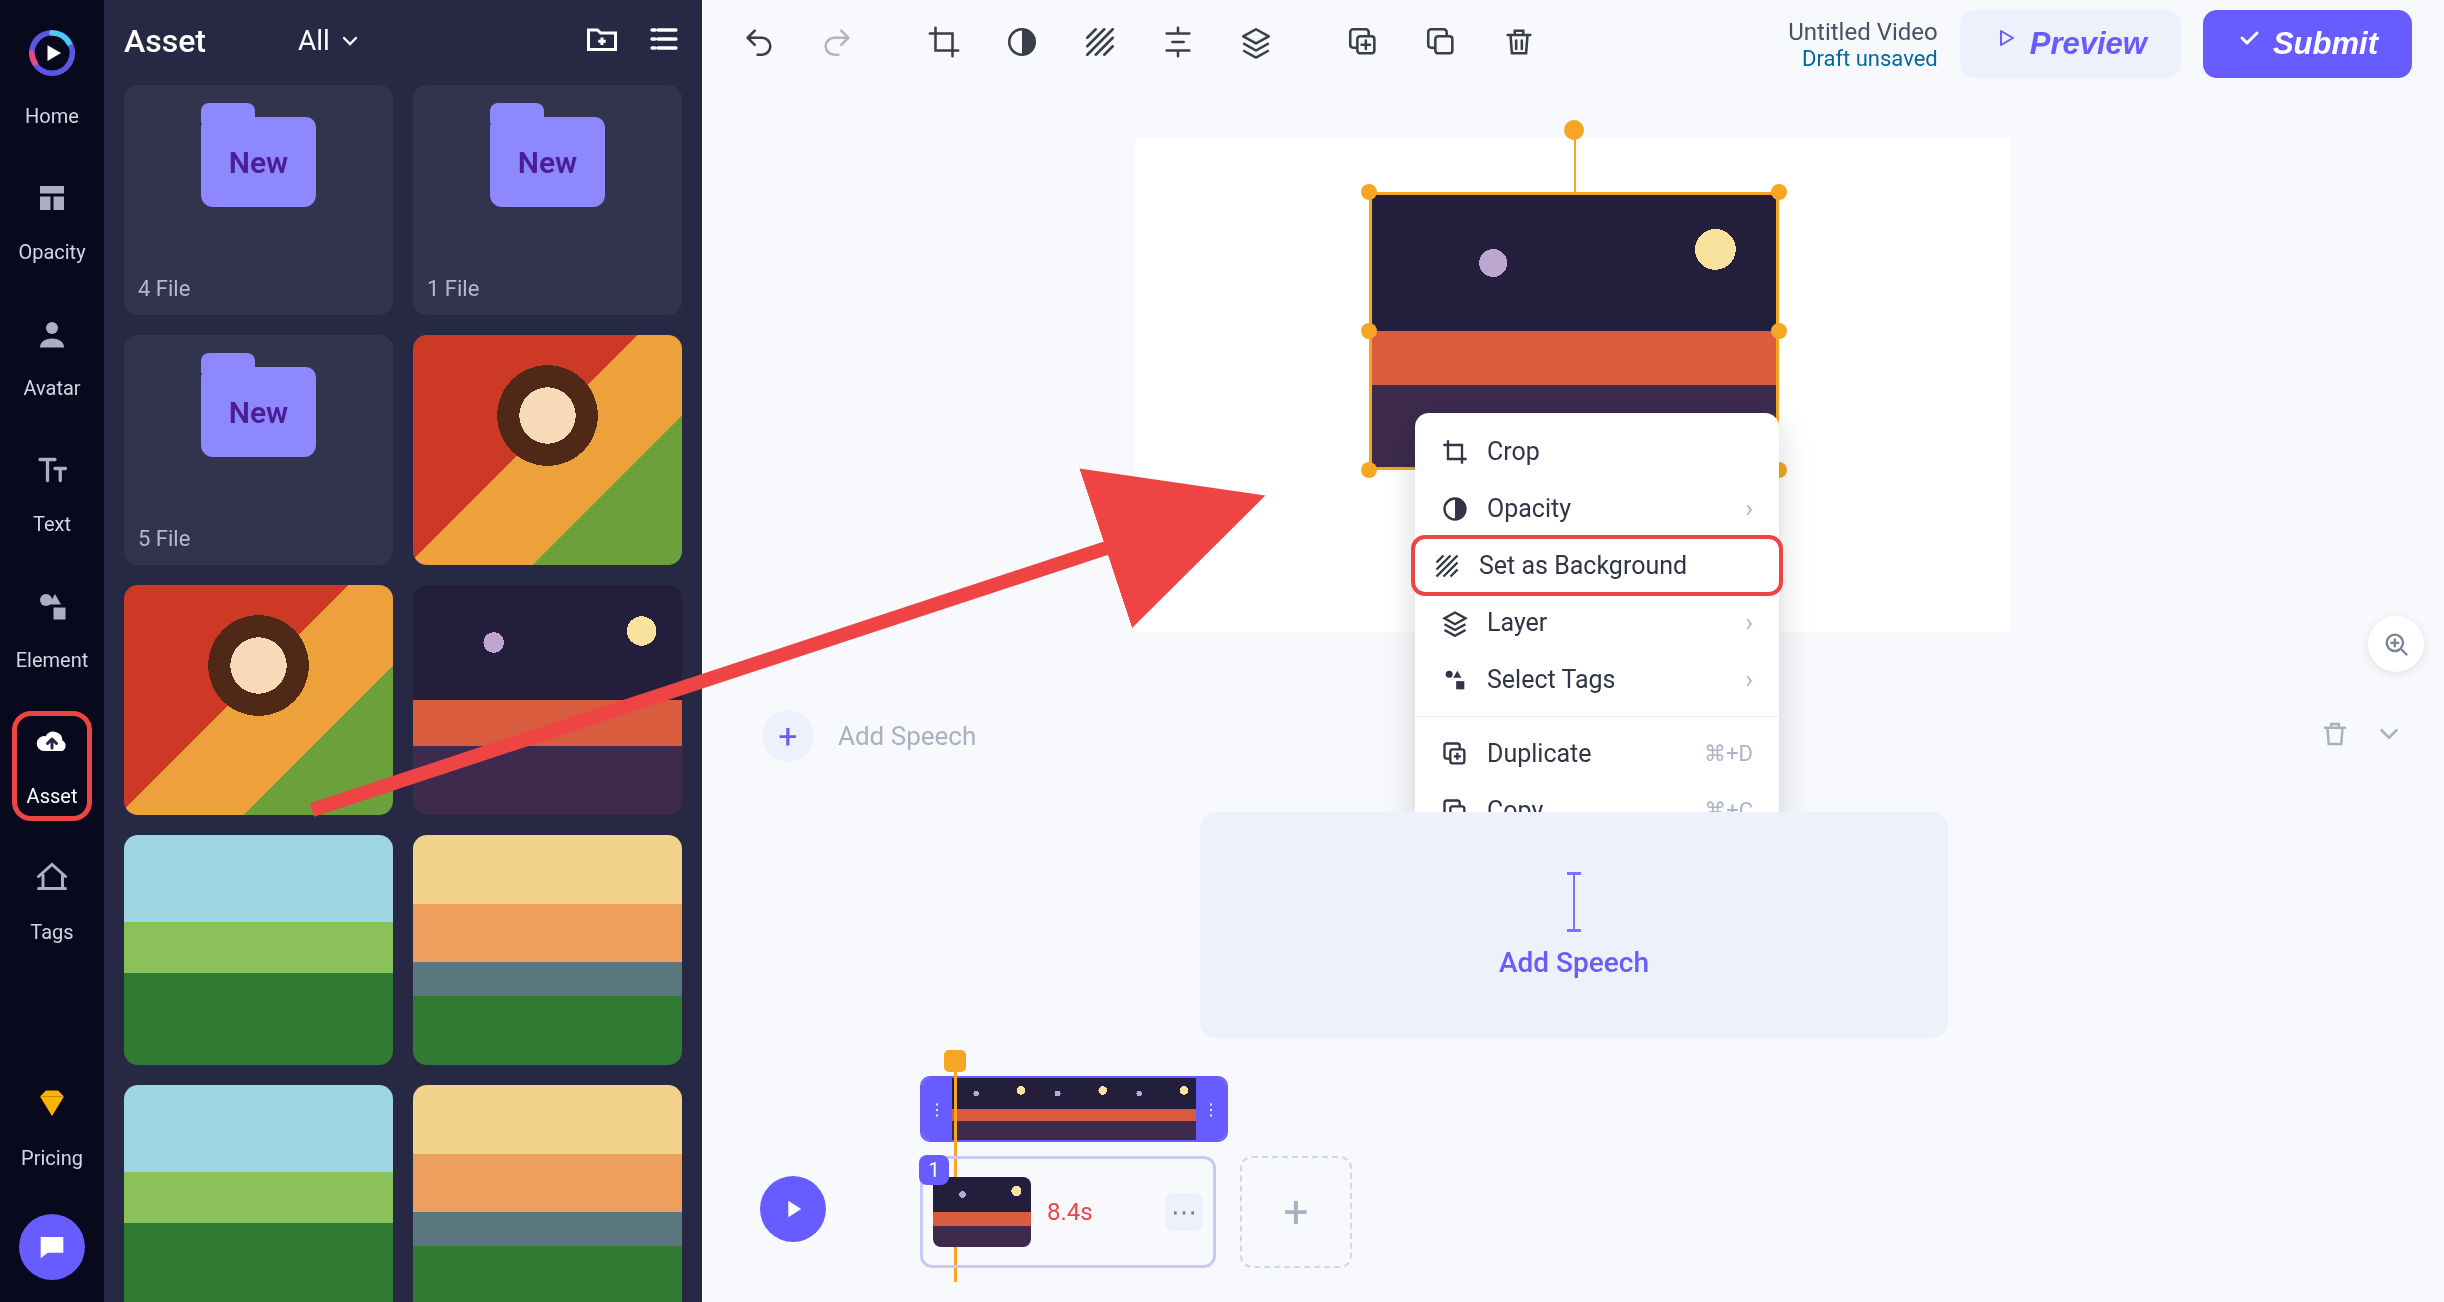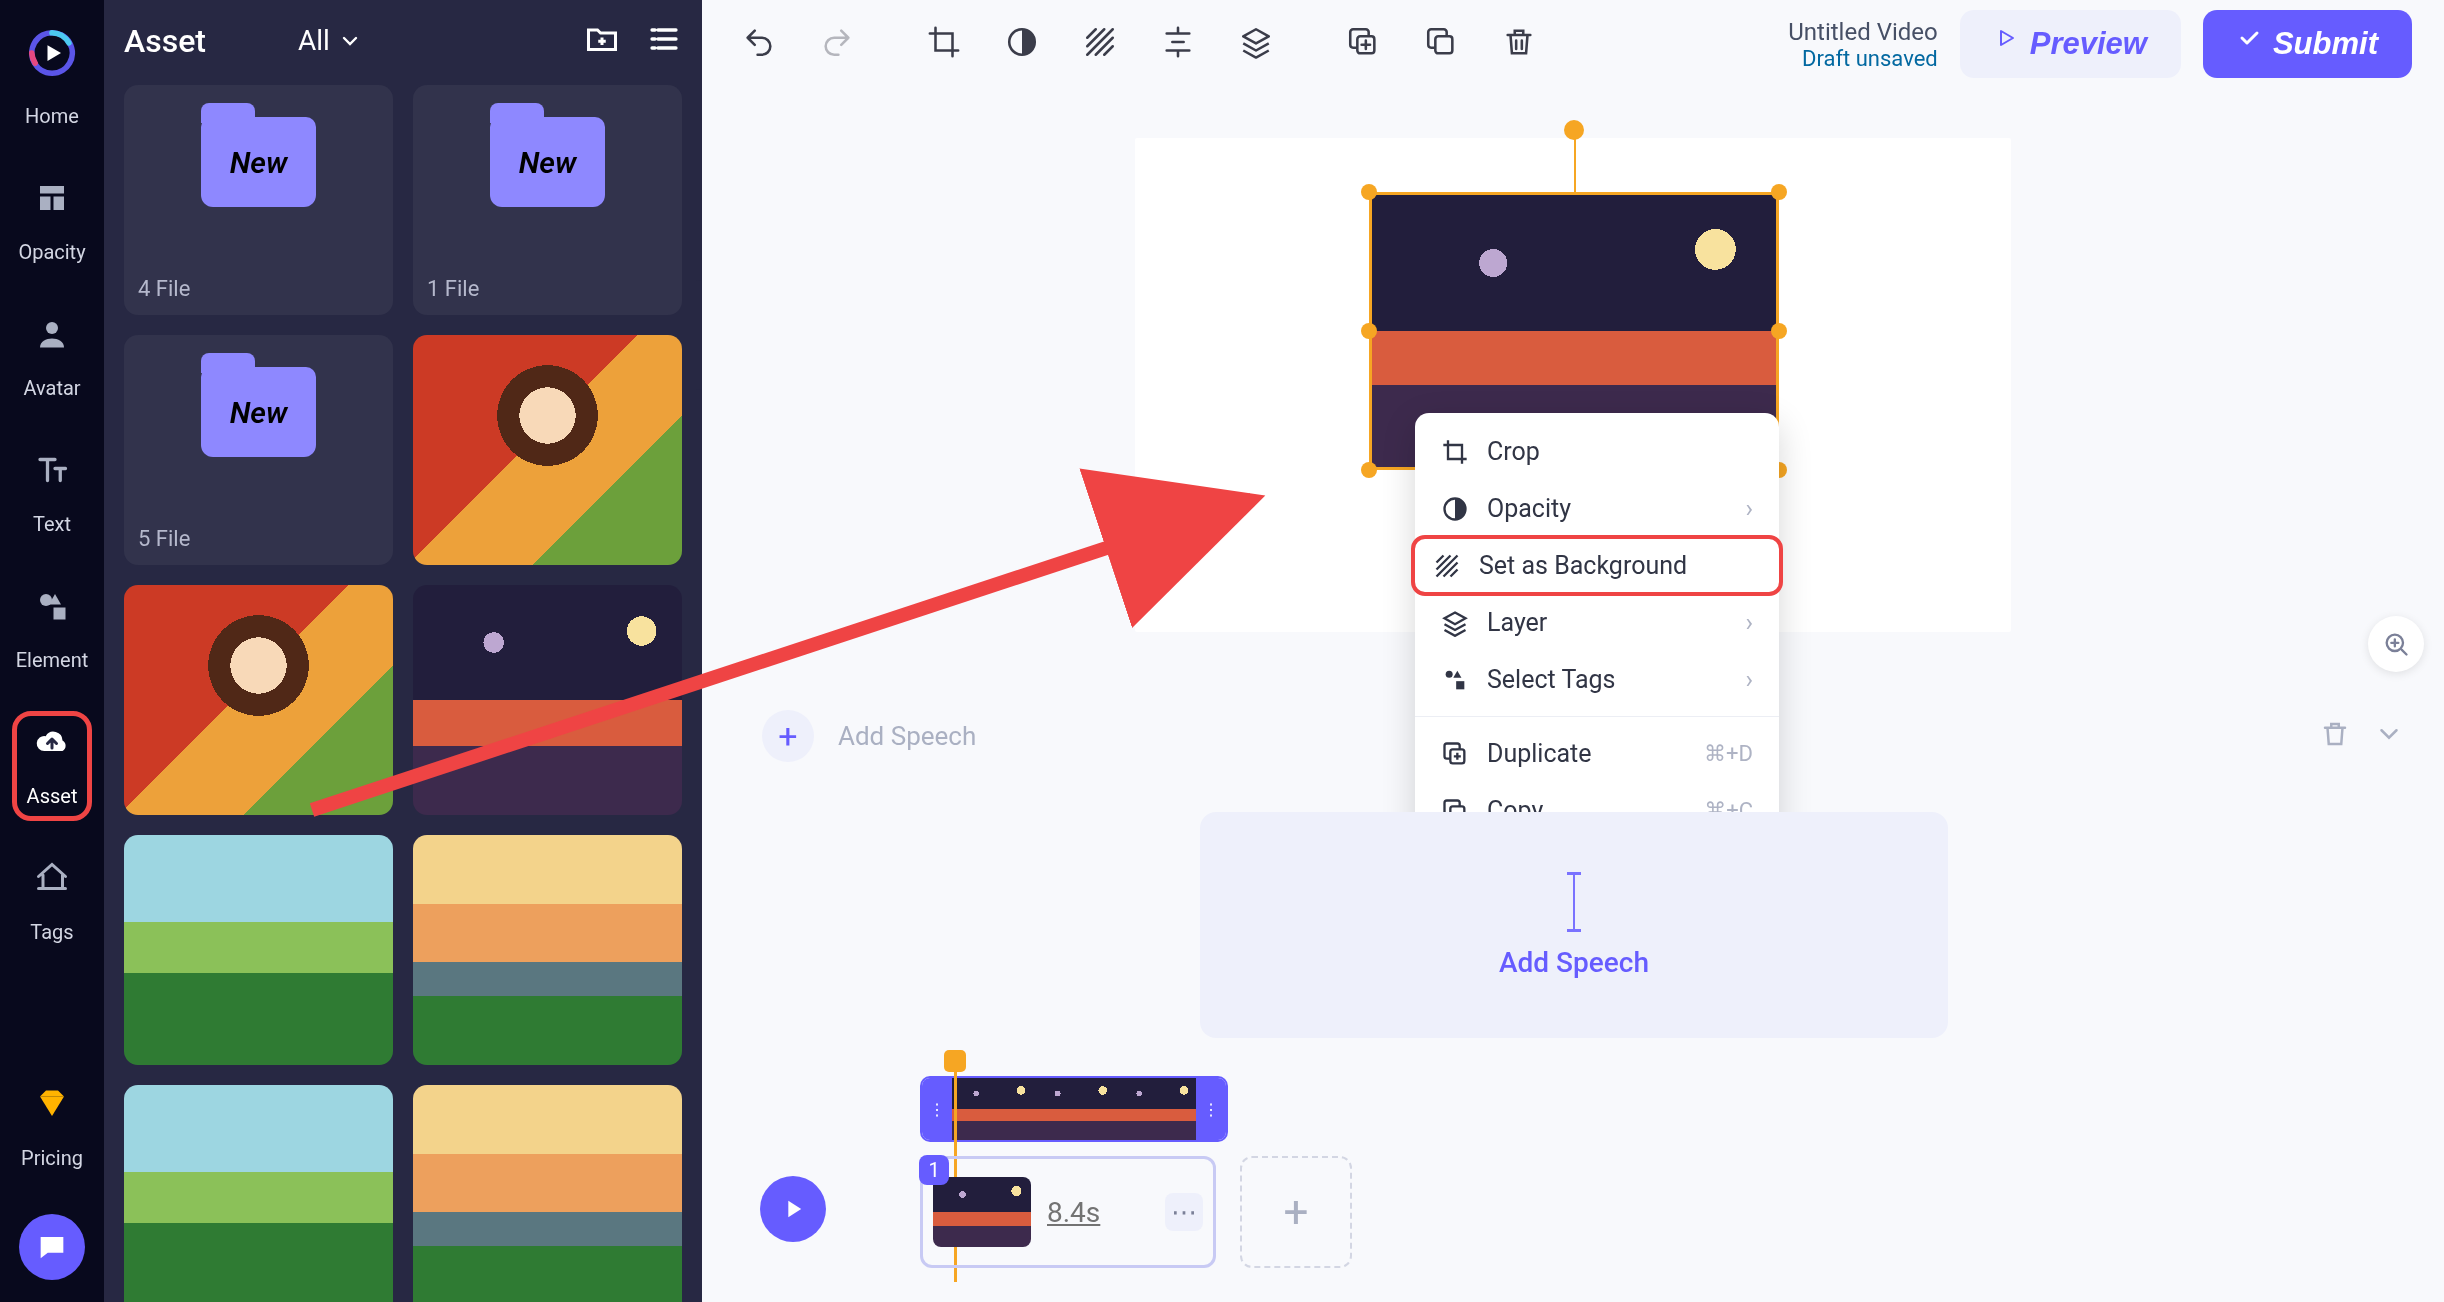--- a/index.html
+++ b/index.html
@@ -27,21 +27,21 @@
   position: absolute; left: 104px; top: 0; width: 598px; height: 100%;
   background: #272843; padding: 18px 20px;
 }
 .asset-header { display:flex; align-items:center; gap: 18px; }
 .asset-header .title { color: #fff; font-size: 32px; font-weight: 500; margin-right: 60px;}
 .asset-header .filter { color: #fff; font-size: 28px; display:flex; align-items:center; gap: 8px; padding: 6px 14px; border-radius: 8px; cursor:pointer;}
 .asset-header .right-icons { margin-left:auto; display:flex; gap:26px;}
 .asset-header .right-icons svg { width: 36px; height: 36px; stroke:#fff;}
 .asset-grid { margin-top: 22px; display:grid; grid-template-columns: 1fr 1fr; gap: 20px; }
 .asset-card { background: #32334c; border-radius: 14px; height: 230px; padding: 14px; display:flex; flex-direction:column; }
-.asset-card .folder-icon { width: 115px; height: 90px; background:#8e88ff; border-radius: 10px 10px 12px 12px; margin: 18px auto 6px; position:relative; display:flex; align-items:center; justify-content:center; color:#000000; font-size:30px; font-weight:600;font-style:italic;}
+.asset-card .folder-icon { width: 115px; height: 90px; background:#8e88ff; border-radius: 10px 10px 12px 12px; margin: 18px auto 6px; position:relative; display:flex; align-items:center; justify-content:center; color:#4c1d95; font-size:30px; font-weight:600;}
 .asset-card .folder-icon::before{content:"";position:absolute;top:-14px;left:0;width:54px;height:20px;background:#8e88ff;border-radius:8px 8px 0 0;}
 .asset-card .meta { color: #b5b8cc; font-size: 22px; margin-top:auto;}
 .asset-thumb { border-radius: 14px; height: 230px; overflow:hidden;}
 .asset-panel .collapse-tab{
   position:absolute; right:-24px; top:280px; width:36px; height:110px; background:#272843; border-radius: 0 30px 30px 0; display:flex; align-items:center; justify-content:center; color:#a9acc0;
 }
 
 .img-portrait{background:radial-gradient(circle at 50% 35%, #f8d9b8 0 14%, #502817 14% 25%, transparent 25%), linear-gradient(135deg,#cc3a25 0 45%,#eda13a 45% 70%,#6ca03b 70%);}
 .img-space{background:
   radial-gradient(circle at 85% 20%, #f8e29e 0 5%, transparent 5%),
@@ -106,21 +106,21 @@
 .timeline .play{width:66px;height:66px;border-radius:50%;background:#665cff;display:flex;align-items:center;justify-content:center;position:absolute;left:0;top:110px;}
 .timeline .play svg{width:28px;height:28px;fill:#fff;}
 .timeline .track{position:absolute;left:160px;top:10px;width:308px;height:66px;border:2px solid #665cff;border-radius:10px;display:flex;overflow:hidden;}
 .timeline .track .grip{width:30px;background:#665cff;display:flex;align-items:center;justify-content:center;color:#fff;}
 .timeline .track .thumb{flex:1;}
 .timeline .playhead{position:absolute;left:194px;top:-4px;width:3px;height:220px;background:#f6a623;}
 .timeline .playhead::before{content:"";position:absolute;left:-10px;top:-12px;width:22px;height:22px;background:#f6a623;border-radius:5px;}
 .timeline .scene{position:absolute;left:160px;top:90px;width:296px;height:112px;border:3px solid #c8caf4;border-radius:12px;display:flex;align-items:center;gap:16px;padding:10px;}
 .timeline .scene .badge{position:absolute;left:-4px;top:-4px;width:30px;height:30px;background:#665cff;color:#fff;border-radius:8px;display:flex;align-items:center;justify-content:center;font-size:20px;}
 .timeline .scene .mini{width:98px;height:70px;border-radius:8px;}
-.timeline .scene .dur{font-size:28px;color:#737373;text-decoration:underline;}
+.timeline .scene .dur{font-size:24px;color:#ef4444;}
 .timeline .scene .more{width:38px;height:38px;border-radius:8px;background:#eef0fb;color:#7b8098;display:flex;align-items:center;justify-content:center;font-size:26px;margin-left:auto;}
 .timeline .add-scene{position:absolute;left:480px;top:90px;width:112px;height:112px;border:2px dashed #d3d6e3;border-radius:12px;display:flex;align-items:center;justify-content:center;color:#aab0c2;font-size:44px;}
 
 
 .anno-arrow{position:absolute;pointer-events:none;}
 </style>
 </head>
 <body>
 
 <div class="nav-rail">

